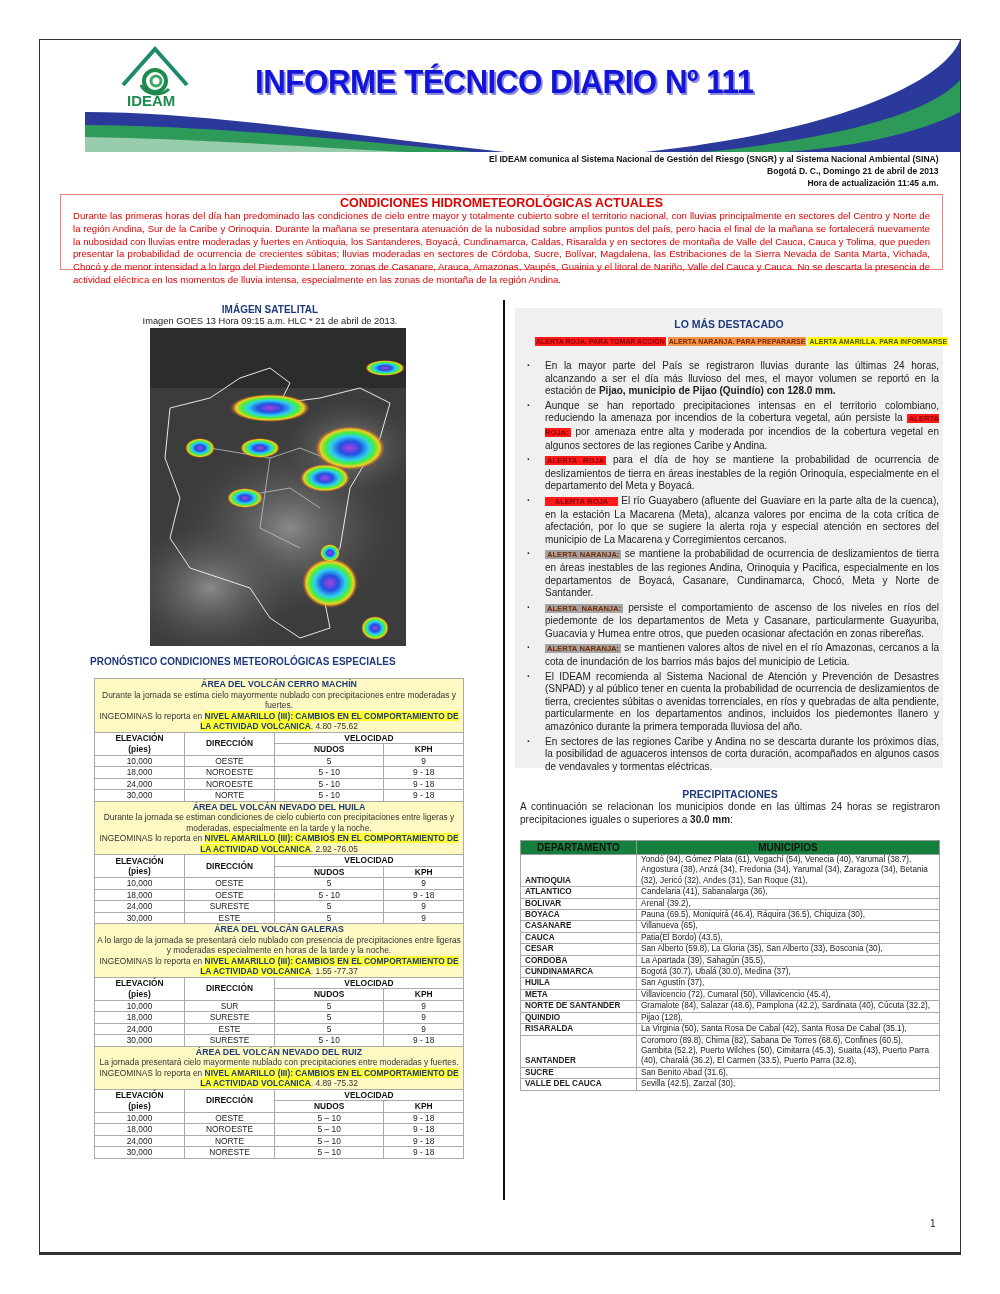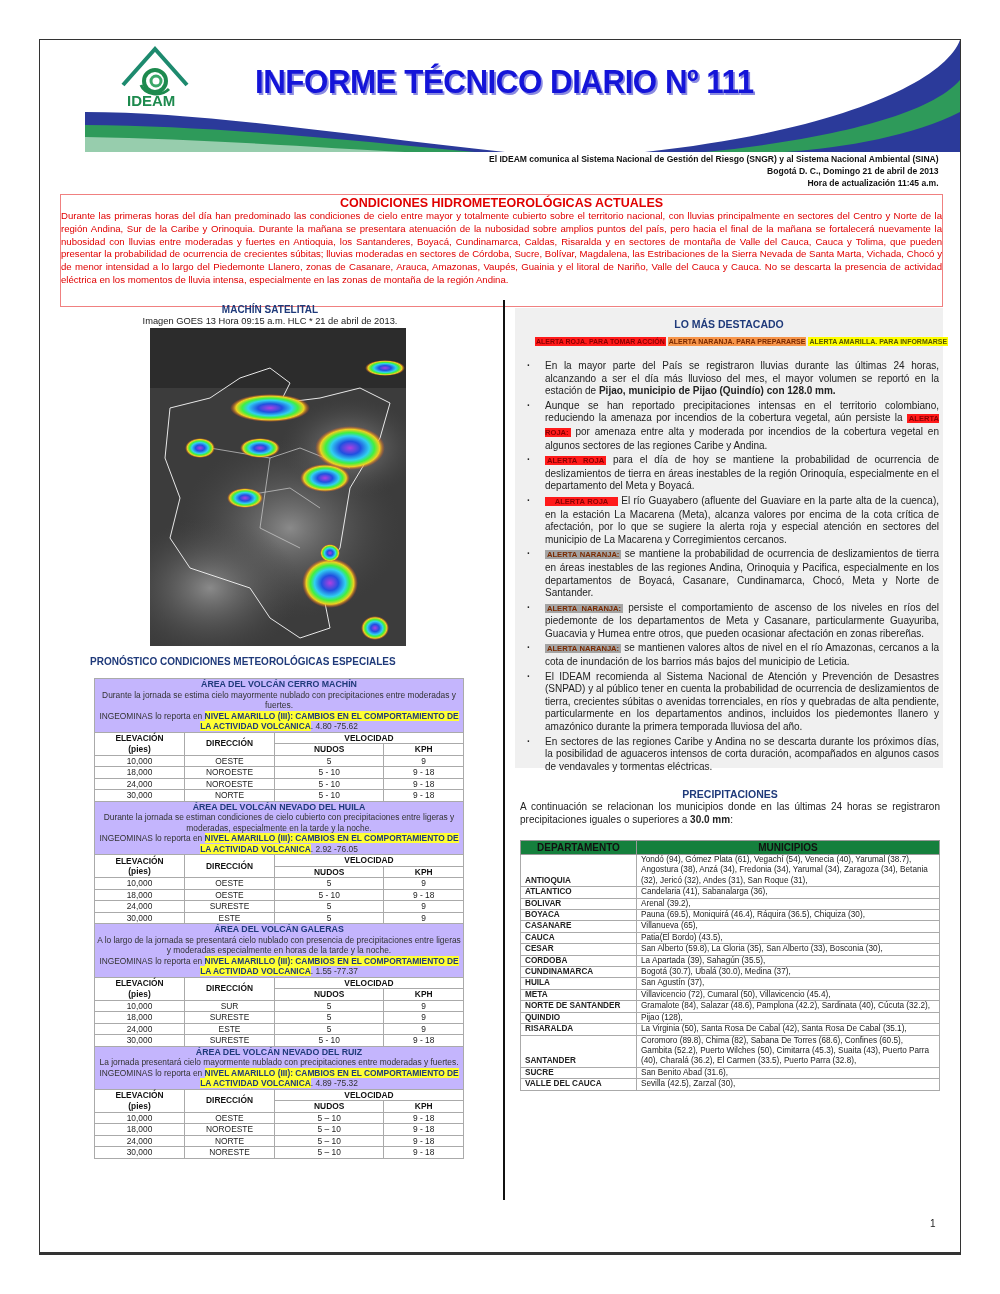--- a/index.html
+++ b/index.html
@@ -9,38 +9,38 @@
   
   .header { position: absolute; left: 45px; top: 0; width: 875px; height: 112px; overflow: hidden; }
   .swoosh-svg { position: absolute; left: 0; top: 0; }
   .logo { position: absolute; left: 30px; top: 5px; width: 80px; height: 70px; }
   .logo-text { position: absolute; left: 42px; top: 52px; font-weight: bold; font-size: 15px; color: #1d8a4e; letter-spacing: 0px; }
   .title { position: absolute; left: 170px; top: 22px; font-size: 34px; font-weight: bold; color: #1414d8; letter-spacing: -0.5px; text-shadow: 2px 2px 0 #8a8ae0; font-family: "Liberation Sans", sans-serif; transform: scaleX(0.92); transform-origin: left; }
 
   .meta { position: absolute; right: 21px; top: 113px; text-align: right; font-size: 9.5px; font-weight: bold; color: #111; line-height: 12px; transform: scaleX(0.9); transform-origin: right; }
 
   
-  .cond { position: absolute; left: 20px; top: 154px; width: 883px; height: 113px; border: 1px solid #f08080; padding: 1px 0; }
+  .cond { position: absolute; left: 20px; top: 154px; width: 883px; height: 76px; border: 1px solid #f08080; padding: 1px 12px; }
   .cond-title { text-align: center; font-size: 12.5px; font-weight: bold; color: #e00000; line-height: 14px; }
   .cond-text { font-size: 9.6px; color: #e00000; text-align: justify; line-height: 12.8px; }
 
   
   .divider { position: absolute; left: 463px; top: 260px; width: 2px; height: 900px; background: #111; }
 
   
   .sat-title { position: absolute; left: 50px; top: 264px; width: 360px; text-align: center; font-size: 10px; font-weight: bold; color: #1f3a7a; }
   .sat-caption { position: absolute; left: 50px; top: 276px; width: 360px; text-align: center; font-size: 9.3px; color: #222; }
   .sat-img { position: absolute; left: 110px; top: 288px; width: 256px; height: 318px; background: #4a4a4a; overflow: hidden; }
 
   .prono-title { position: absolute; left: 50px; top: 616px; width: 360px; text-align: left; font-size: 10px; font-weight: bold; color: #1f3a7a; }
 
   .volc-wrap { position: absolute; left: 54px; top: 638px; width: 370px; }
   table.volc { width: 370px; border-collapse: collapse; font-size: 8.4px; color: #222; }
   table.volc td { border: 1px solid #aaa; text-align: center; line-height: 10.5px; padding: 0 2px; }
-  .vhead { background: #c4b5fd; }
+  .vhead { background: #fef9c3; }
   .vhead-title { font-weight: bold; color: #1f3a7a; font-size: 8.8px; }
   .vhead-desc { color: #333; }
   .hl { background: #ffff33; font-weight: bold; color: #1f3a7a; }
   .coords { color: #333; }
   .th { font-weight: bold; color: #111; }
 
   
   .destacado { position: absolute; left: 475px; top: 268px; width: 428px; height: 460px; background: #f0f0f0; }
   .dest-title { position: absolute; left: 0; top: 10px; width: 428px; text-align: center; font-size: 10.5px; font-weight: bold; color: #1f3a7a; }
   .legend { position: absolute; left: 20px; top: 30px; font-size: 7px; font-weight: bold; white-space: nowrap; }
@@ -94,21 +94,21 @@
     <div>Hora de actualización 11:45 a.m.</div>
   </div>
 
   <div class="cond">
     <div class="cond-title">CONDICIONES HIDROMETEOROLÓGICAS ACTUALES</div>
     <div class="cond-text">Durante las primeras horas del día han predominado las condiciones de cielo entre mayor y totalmente cubierto sobre el territorio nacional, con lluvias principalmente en sectores del Centro y Norte de la región Andina, Sur de la Caribe y Orinoquia. Durante la mañana se presentara atenuación de la nubosidad sobre amplios puntos del país, pero hacia el final de la mañana se fortalecerá nuevamente la nubosidad con lluvias entre moderadas y fuertes en Antioquia, los Santanderes, Boyacá, Cundinamarca, Caldas, Risaralda y en sectores de montaña de Valle del Cauca, Cauca y Tolima, que pueden presentar la probabilidad de ocurrencia de crecientes súbitas; lluvias moderadas en sectores de Córdoba, Sucre, Bolívar, Magdalena, las Estribaciones de la Sierra Nevada de Santa Marta, Vichada, Chocó y de menor intensidad a lo largo del Piedemonte Llanero, zonas  de Casanare, Arauca, Amazonas, Vaupés, Guainia y el litoral de Nariño, Valle del Cauca y Cauca. No se descarta la presencia de actividad eléctrica en los momentos de lluvia intensa, especialmente en las zonas de montaña de la región Andina.</div>
   </div>
 
   <div class="divider"></div>
 
-  <div class="sat-title">MACHÍN SATELITAL</div>
+  <div class="sat-title">IMÁGEN SATELITAL</div>
   <div class="sat-caption">Imagen  GOES  13 Hora 09:15 a.m. HLC * 21 de abril de 2013.</div>
   <div class="sat-img">
     <svg width="256" height="318" viewBox="0 0 256 318">
       <defs>
         <radialGradient id="cl" cx="50%" cy="50%" r="50%">
           <stop offset="0%" stop-color="#b040e0"></stop>
           <stop offset="30%" stop-color="#2050e0"></stop>
           <stop offset="55%" stop-color="#30d0f0"></stop>
           <stop offset="70%" stop-color="#40f040"></stop>
           <stop offset="85%" stop-color="#f0d020"></stop>

